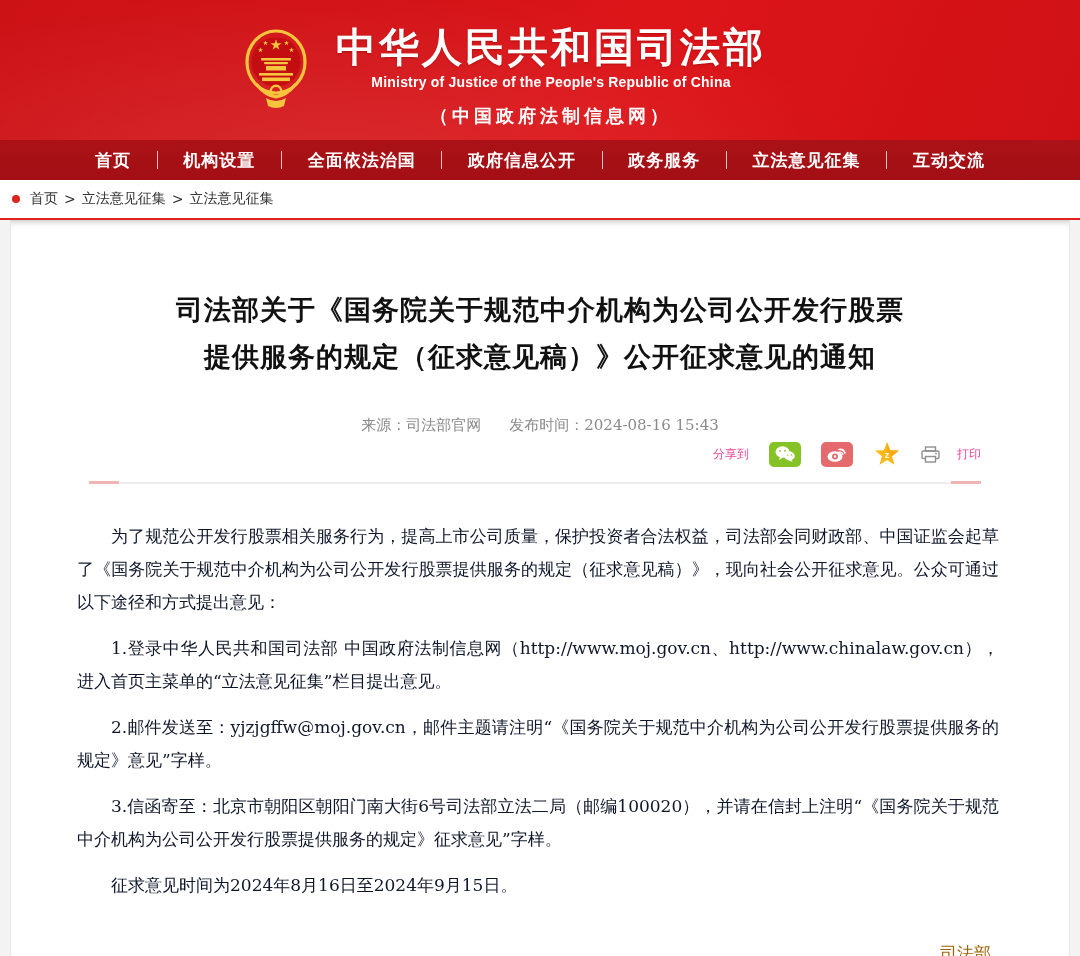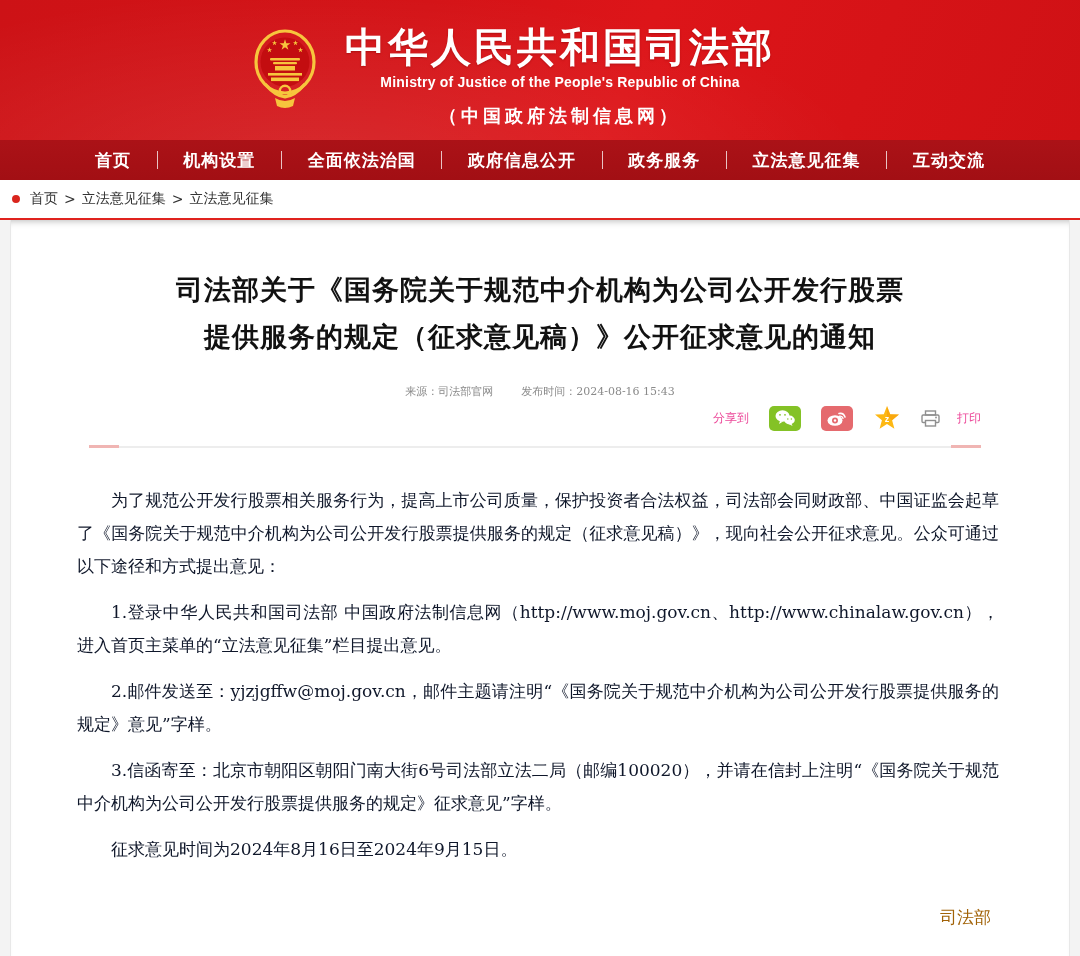--- a/index.html
+++ b/index.html
@@ -12,21 +12,21 @@
   
   .banner {
     height: 140px;
     background:
       radial-gradient(ellipse 900px 300px at 30% 120%, rgba(255,255,255,0.10), rgba(255,255,255,0) 60%),
       linear-gradient(112deg, #cd1216 0%, #d41317 38%, #dd1519 58%, #cf1115 100%);
     position: relative;
   }
   .banner-inner {
     position: absolute;
-    left: 253px; top: 24px;
+    left: 244px; top: 24px;
     display: flex; align-items: flex-start;
   }
   .emblem { width: 64px; height: 92px; margin-right: 28px; margin-top: 4px; }
   .title-col { display: flex; flex-direction: column; align-items: center; }
   .site-title {
     color: #fff; font-size: 40px; font-weight: bold;
     letter-spacing: 3px; line-height: 46px;
     text-shadow: 0 1px 2px rgba(120,0,0,0.4);
     white-space: nowrap;
   }
@@ -72,30 +72,30 @@
 
   
   .page-body { background: #f3f3f3; height: 774px; }
   .card {
     margin: 0 10px; background: #fff; height: 100%;
     box-shadow: inset 0 7px 7px -6px rgba(0,0,0,0.28);
     border-left: 1px solid #e8e8e8; border-right: 1px solid #e8e8e8;
   }
 
   .article-title {
-    padding-top: 46px;
+    padding-top: 66px;
     text-align: center;
     font-size: 27px; font-weight: bold; color: #111;
     line-height: 47px; letter-spacing: 1px;
   }
 
   .meta-row {
-    margin-top: 24px;
+    margin-top: 36px;
     text-align: center;
-    font-size: 11px; color: #8a8a8a;
+    font-size: 15px; color: #8a8a8a;
     font-family: "DejaVu Serif", serif;
   }
   .meta-row .gap { display: inline-block; width: 28px; }
 
   .share-row {
     margin: 4px 88px 0 0;
     display: flex; align-items: center; justify-content: flex-end;
     gap: 20px; height: 30px;
   }
   .share-label, .print-label { font-size: 12px; color: #ec4899; }

